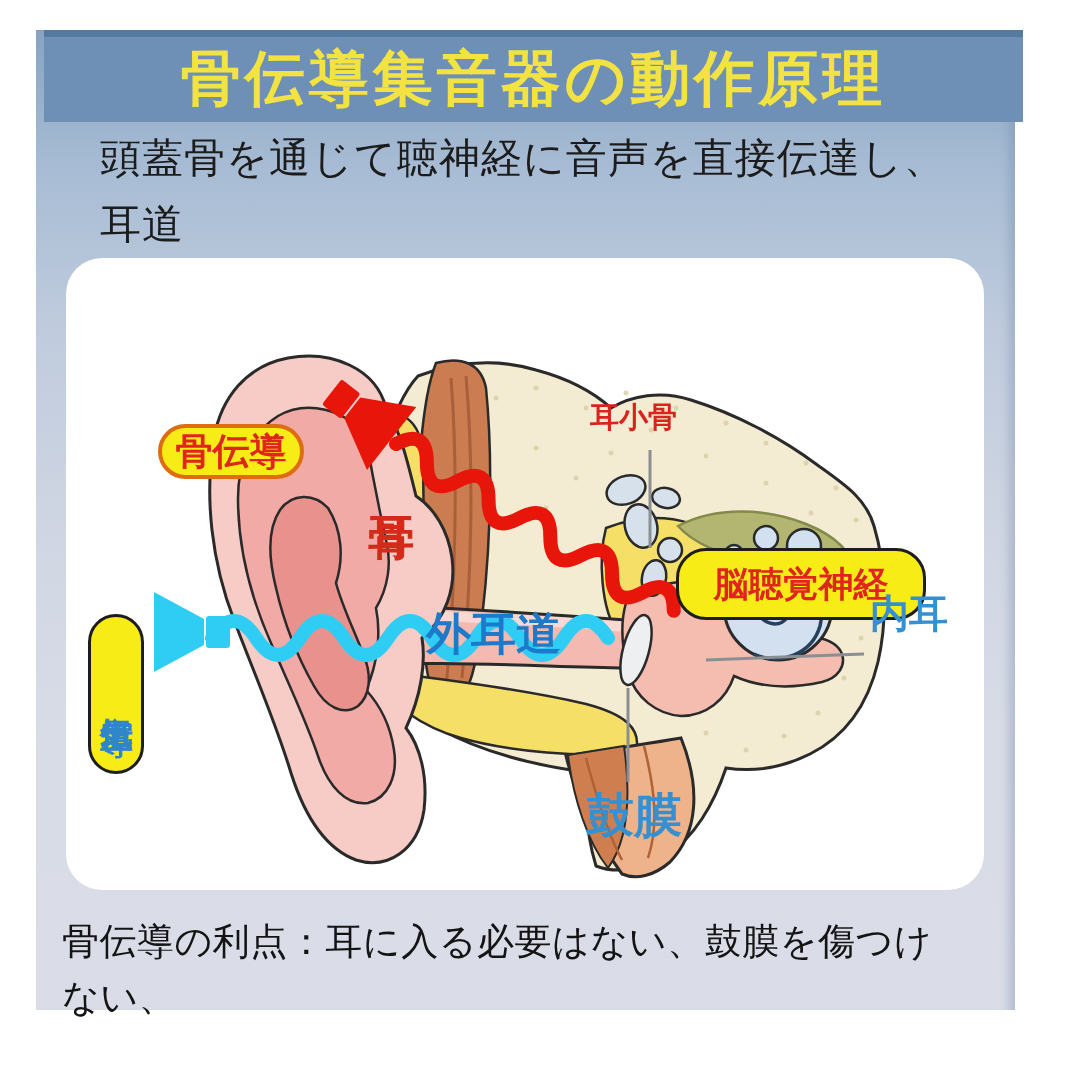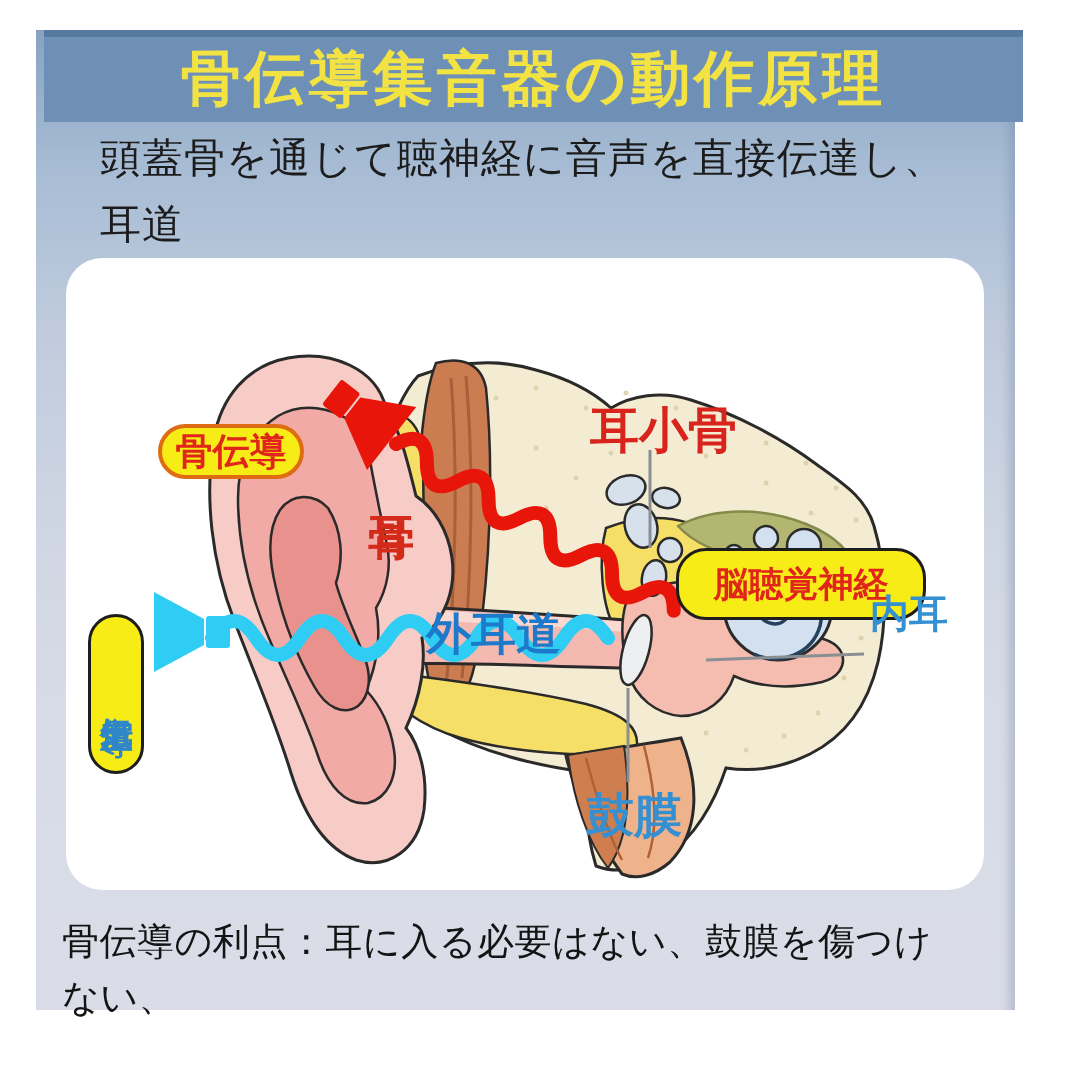--- a/index.html
+++ b/index.html
@@ -36,21 +36,21 @@
   }
   .pill-bone{left:92px;top:118px;width:146px;height:55px;border-radius:30px;
     border:4px solid #dd6c12;color:#e0251a;font-size:37px;}
   .pill-nerve{left:610px;top:242px;width:250px;height:72px;border-radius:30px;
     border:3px solid #1d1d1d;color:#e0251a;font-size:35px;}
   .pill-air{left:22px;top:308px;width:56px;height:160px;border-radius:30px;
     border:3px solid #1d1d1d;color:#2f86c8;font-size:33px;
     writing-mode:vertical-rl;text-orientation:upright;letter-spacing:2px;}
   .t-red{color:#d8241c;font-weight:800;}
   .t-blue{color:#3590d2;font-weight:700;}
-  .lbl-ossicles{left:524px;top:140px;font-size:49px;}
+  .lbl-ossicles{left:524px;top:140px;font-size:29px;}
   .lbl-earbone{left:302px;top:222px;font-size:46px;writing-mode:vertical-rl;
     text-orientation:upright;line-height:1.05;color:#d42a1a;font-weight:800;}
   .lbl-canal{left:360px;top:346px;font-size:45px;color:#1d79c9;font-weight:800;}
   .lbl-innerear{left:804px;top:329px;font-size:39px;}
   .lbl-innercanal{left:800px;top:368px;font-size:39px;}
   .lbl-eardrum{left:520px;top:526px;font-size:48px;}
   .footer{
     position:absolute;left:26px;top:884px;width:900px;margin:0;
     font-size:37px;line-height:1.5;color:#141414;letter-spacing:.5px;
   }

